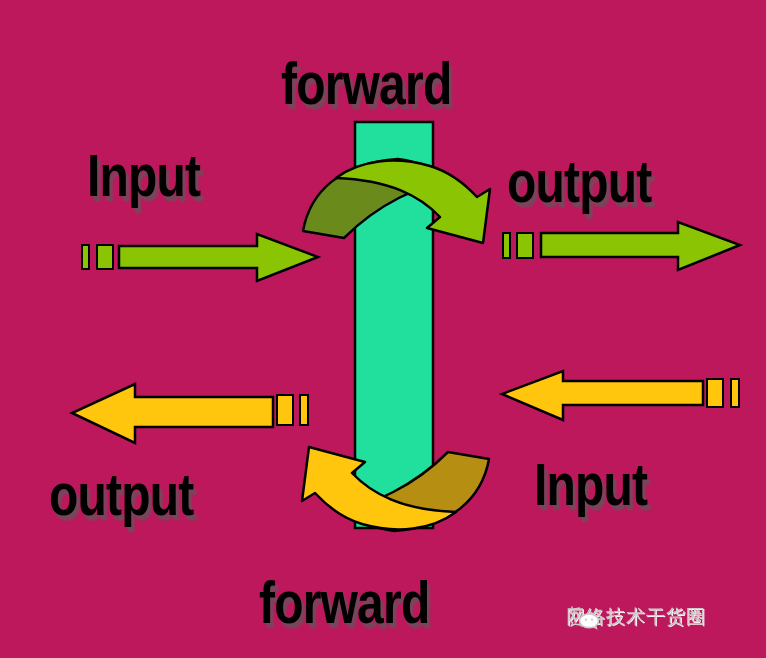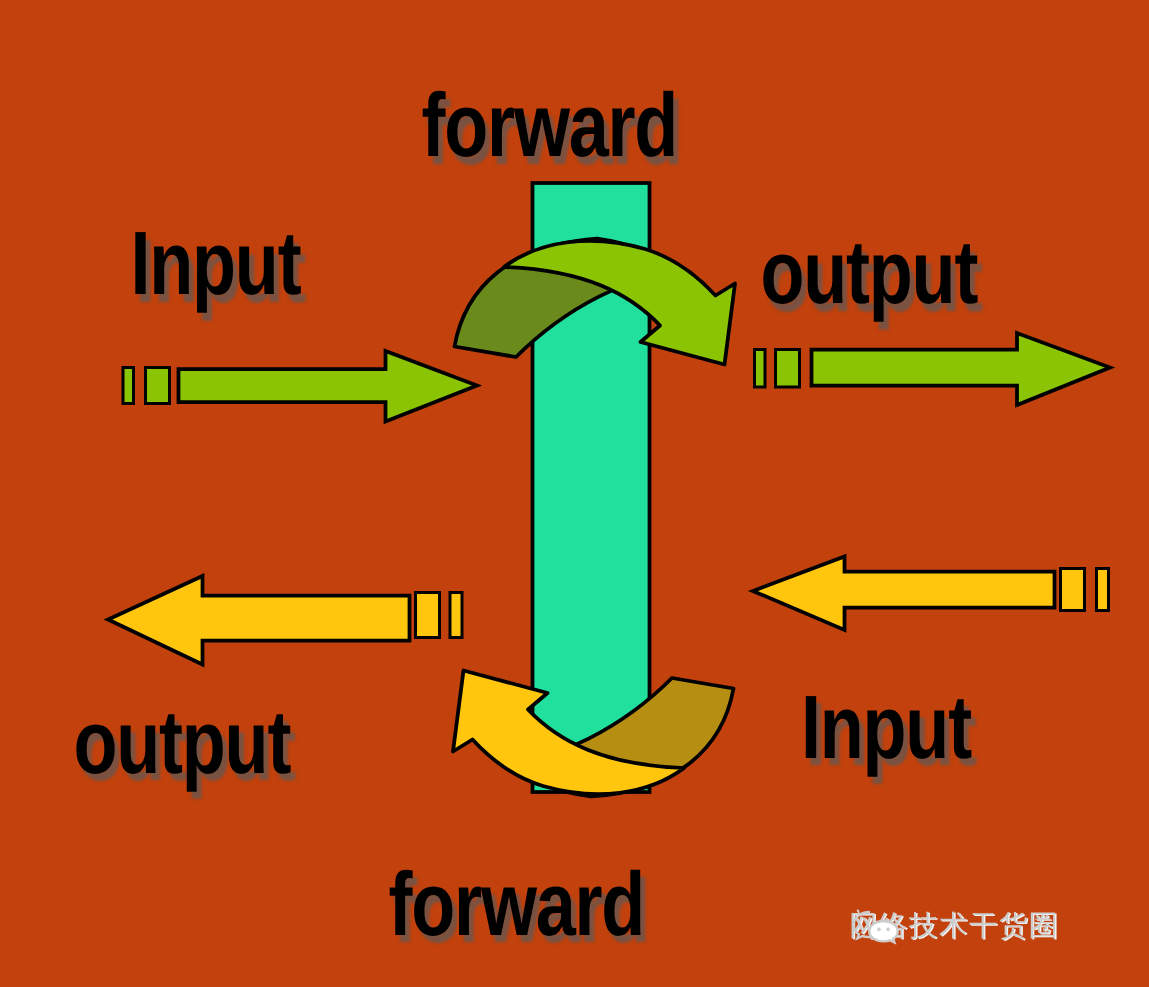--- a/index.html
+++ b/index.html
@@ -1,19 +1,19 @@
 <!DOCTYPE html>
 <html><head>
 <meta charset="utf-8">
 <style>
   html,body{margin:0;padding:0;background:#fff;}
   .stage{
     position:relative;
     width:766px;height:658px;
-    background:#c2410c;
+    background:#be185d;
     overflow:hidden;
     font-family:"Liberation Sans", sans-serif;
   }
   .stage svg{position:absolute;left:0;top:0;}
   .lbl{
     position:absolute;
     font-weight:700;
     font-size:60px;
     line-height:1.0;
     color:#000;

